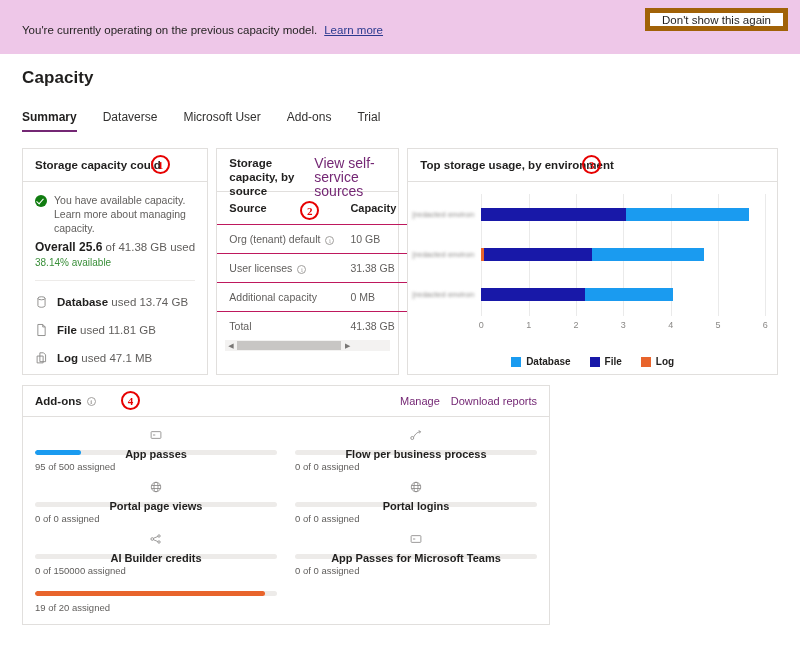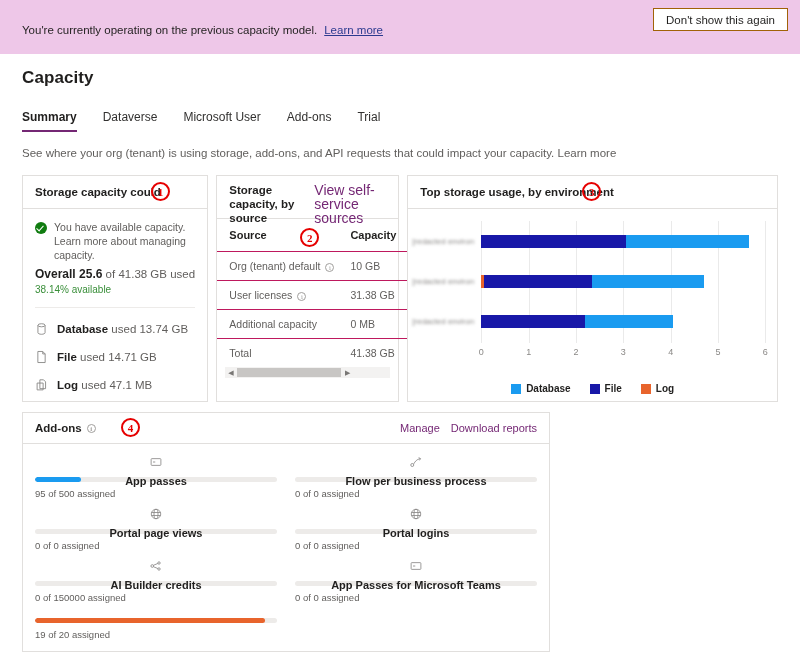--- a/index.html
+++ b/index.html
@@ -29,21 +29,21 @@
     color: #2b3a8f;
     text-decoration: underline;
     margin-left: 7px;
     cursor: pointer;
   }
   .banner-btn {
     position: absolute;
     right: 12px; top: 8px;
     height: 23px;
     background: #ffffff;
-    border: 1px solid #a16207;
+    border: 5px solid #a16207;
     font-family: "Liberation Sans", sans-serif;
     font-size: 11.5px;
     color: #201f1e;
     padding: 0 12px;
     cursor: pointer;
   }
 
   
   .page { padding: 0 22px; }
   .page-title {
@@ -359,24 +359,20 @@
   <div class="page-title">Capacity</div>
 
   <div class="tabs">
     <div class="tab active">Summary</div>
     <div class="tab">Dataverse</div>
     <div class="tab">Microsoft User</div>
     <div class="tab">Add-ons</div>
     <div class="tab">Trial</div>
   </div>
 
-  <div class="subtitle">
-    <span>See where your org (tenant) is using storage, add-ons, and API requests that could impact your capacity.</span>
-    <span class="lnk">Learn more</span>
-  </div>
 
   <div class="cards-row">
 
     <div class="card card-1">
       <div class="card-head">
         <span>Storage capacity could</span>
         <span class="marker" style="left:128px;top:6px;">1</span>
       </div>
       <div class="c1-body">
         <div class="status-row">
@@ -399,21 +395,21 @@
           <span><b>Database</b>
           <span>used 13.74 GB</span></span>
         </div>
 
         <div class="usage-item">
           <svg class="u-icon" viewBox="0 0 16 16">
             <path d="M3.5 1.2h6l3 3v10.6h-9z" fill="none" stroke="#605e5c" stroke-width="1.1"></path>
             <path d="M9.5 1.2v3h3" fill="none" stroke="#605e5c" stroke-width="1.1"></path>
           </svg>
           <span><b>File</b>
-          <span>used 14.71 GB</span></span>
+          <span>used 11.81 GB</span></span>
         </div>
 
         <div class="usage-item">
           <svg class="u-icon" viewBox="0 0 16 16">
             <path d="M6 1.6h4.5l2.5 2.5v8.4H6z" fill="none" stroke="#605e5c" stroke-width="1.1"></path>
             <path d="M10 5.6H2.6v8.4H10z" fill="none" stroke="#605e5c" stroke-width="1.1"></path>
           </svg>
           <span><b>Log</b>
           <span>used 47.1 MB</span></span>
         </div>

